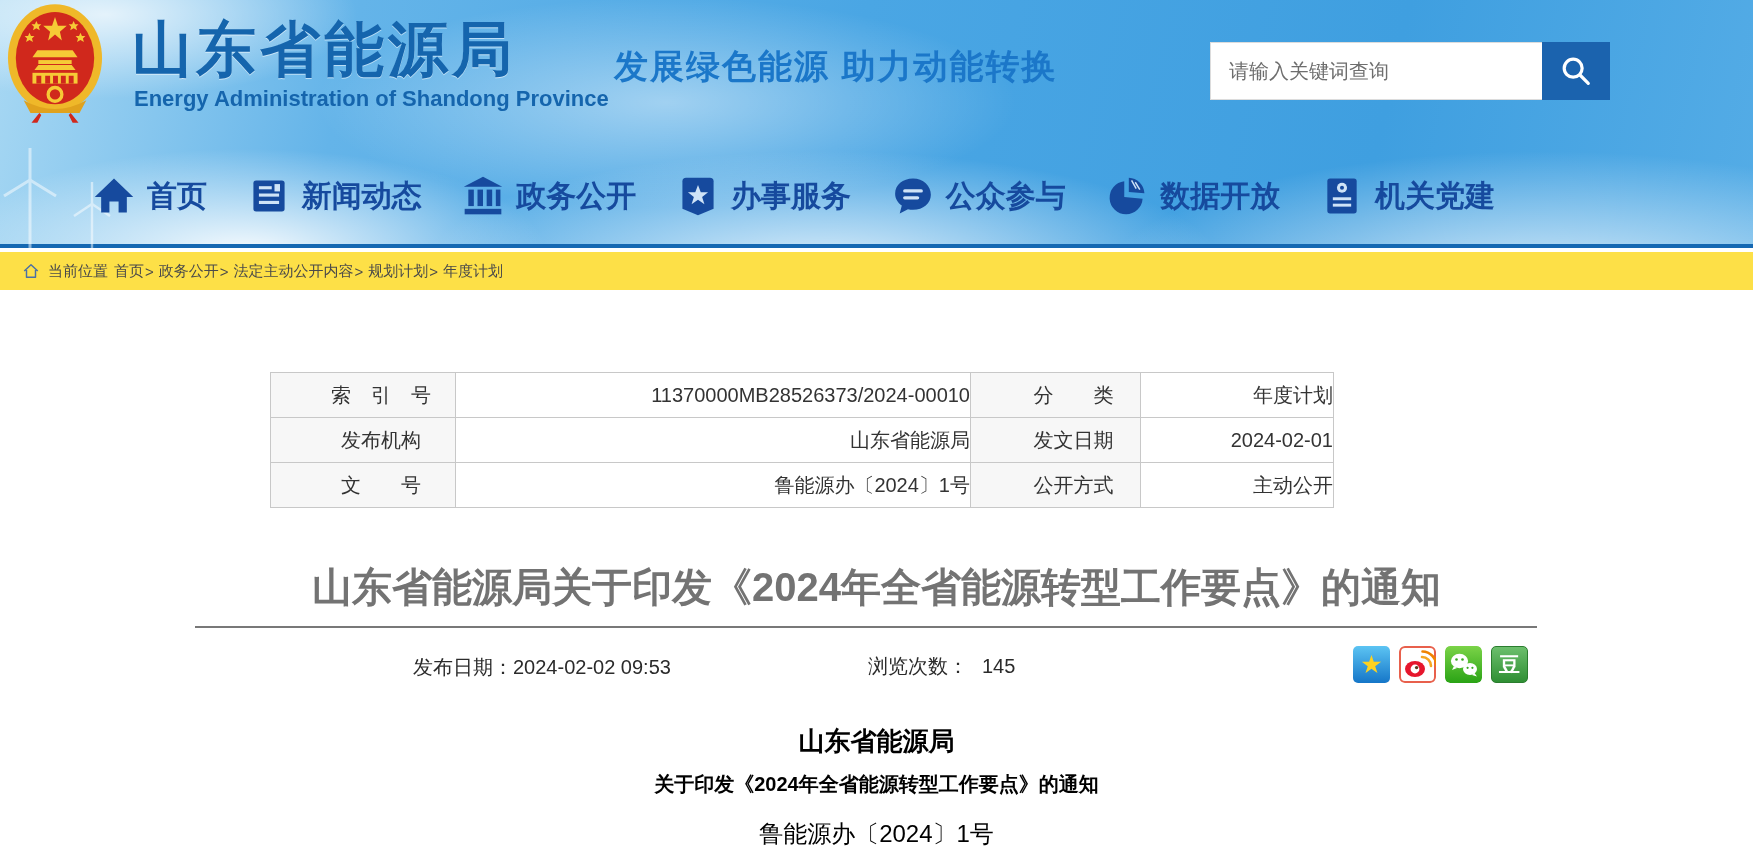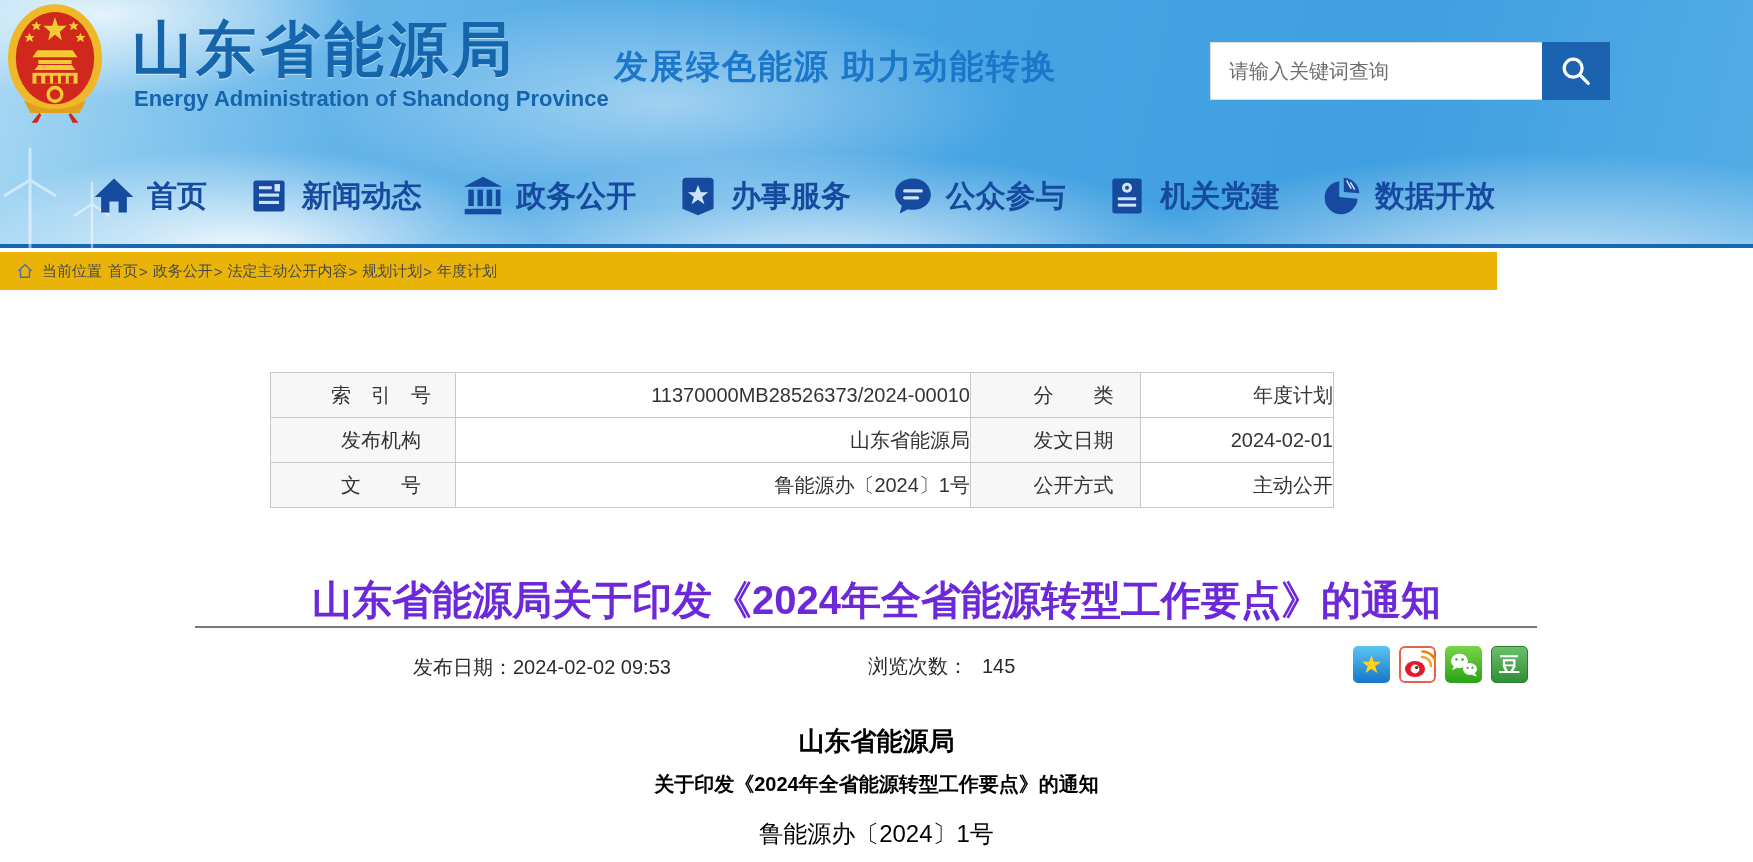--- a/index.html
+++ b/index.html
@@ -64,22 +64,22 @@
   }
   .nav-item {
     display:flex; align-items:center; gap:11px; cursor:pointer;
     color:#164a9e; white-space:nowrap;
   }
   .nav-item svg { fill:#164a9e; }
   .nav-label { font-size:30px; font-weight:bold; }
 
   
   .breadcrumb {
-    position:absolute; left:0; top:252px; width:1497px; height:38px;
-    background:#eab308; display:flex; align-items:center; padding-left:16px;
+    position:absolute; left:0; top:252px; width:1753px; height:38px;
+    background:#fde047; display:flex; align-items:center; padding-left:22px;
     font-size:15px; color:#4a4a4a;
   }
   .breadcrumb .crumb-prefix { margin:0 6px 0 8px; }
   .breadcrumb .crumb { cursor:pointer; }
   .breadcrumb .crumb-sep { margin:0 5px 0 1px; }
 
   
   .doc-table {
     position:absolute; left:270px; top:372px; width:1063px;
     border-collapse:collapse; table-layout:fixed;
@@ -89,21 +89,21 @@
     background:#fff; overflow:hidden; white-space:nowrap;text-align:right;
   }
   .doc-table td.lbl { background:#f7f7f7; text-align:center;padding-left:36px; }
   .doc-table td.val { padding-left:20px; }
   .col-l1 { width:185px; } .col-v1 { width:515px; }
   .col-l2 { width:170px; } .col-v2 { width:193px; }
 
   
   .art-title {
     position:absolute; left:0; top:560px; width:1753px; text-align:center;
-    font-size:40px; font-weight:bold; color:#6d28d9; white-space:nowrap;margin-top:13px;
+    font-size:40px; font-weight:bold; color:#737373; white-space:nowrap;
   }
   .title-divider {
     position:absolute; left:195px; top:626px; width:1342px; height:2px;
     background:#787878;
   }
   .meta { position:absolute; left:0; top:645px; width:1753px; height:40px; font-size:20px; color:#2b2b2b; }
   .pub-date { position:absolute; left:413px; top:9px; }
   .views    { position:absolute; left:868px; top:8px; }
   .views .views-count { margin-left:14px; }
 
@@ -217,40 +217,40 @@
         <path d="M24 5 C12.8 5 4.5 12 4.5 21.5 c0 5.2 2.7 9.8 7.3 12.8 L9.5 43 l9 -4.6 c1.8 .4 3.6 .6 5.5 .6 11.2 0 19.5 -7.2 19.5 -16.5 S35.2 5 24 5 Z"></path>
         <g stroke="#cfe3f7" stroke-width="3.6" stroke-linecap="round">
           <line x1="15" y1="18.5" x2="33" y2="18.5"></line>
           <line x1="15" y1="26" x2="29" y2="26"></line>
         </g>
       </svg>
       <span class="nav-label">公众参与</span>
     </div>
     <div class="nav-item">
       <svg width="44" height="44" viewBox="0 0 48 48">
+        <path d="M21 8 A18 18 0 1 0 41 27 L21 25 Z"></path>
+        <path d="M26 4 a18 18 0 0 1 17 17 l-17 -1.5 Z"></path>
+        <g stroke="#cfe3f7" stroke-width="1.6">
+          <line x1="29" y1="7" x2="34" y2="16"></line>
+          <line x1="33" y1="9" x2="38" y2="17"></line>
+        </g>
+      </svg>
+      <span class="nav-label">数据开放</span>
+    </div>
+    <div class="nav-item">
+      <svg width="44" height="44" viewBox="0 0 48 48">
         <rect x="8" y="5" width="32" height="38" rx="3"></rect>
         <circle cx="24" cy="15" r="5.5" fill="#cfe3f7"></circle>
         <circle cx="24" cy="15" r="2.2" fill="#164a9e"></circle>
         <g stroke="#cfe3f7" stroke-width="3.2">
           <line x1="14" y1="27" x2="34" y2="27"></line>
           <line x1="14" y1="34" x2="34" y2="34"></line>
         </g>
       </svg>
       <span class="nav-label">机关党建</span>
-    </div>
-    <div class="nav-item">
-      <svg width="44" height="44" viewBox="0 0 48 48">
-        <path d="M21 8 A18 18 0 1 0 41 27 L21 25 Z"></path>
-        <path d="M26 4 a18 18 0 0 1 17 17 l-17 -1.5 Z"></path>
-        <g stroke="#cfe3f7" stroke-width="1.6">
-          <line x1="29" y1="7" x2="34" y2="16"></line>
-          <line x1="33" y1="9" x2="38" y2="17"></line>
-        </g>
-      </svg>
-      <span class="nav-label">数据开放</span>
     </div>
   </div>
 </div>
 
 <div class="breadcrumb">
   <svg width="18" height="18" viewBox="0 0 20 20" fill="none" stroke="#4a6fa5" stroke-width="1.6" stroke-linejoin="round">
     <path d="M2.5 10 L10 3 l7.5 7 M5 9 v8 h10 V9"></path>
   </svg>
   <span class="crumb-prefix">当前位置</span>
   <span class="crumb">首页</span>

